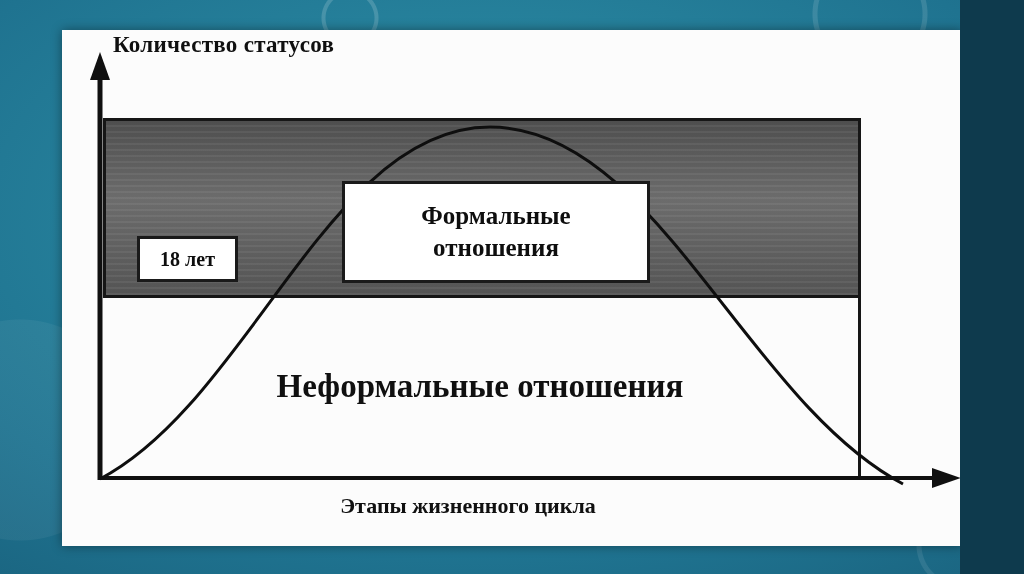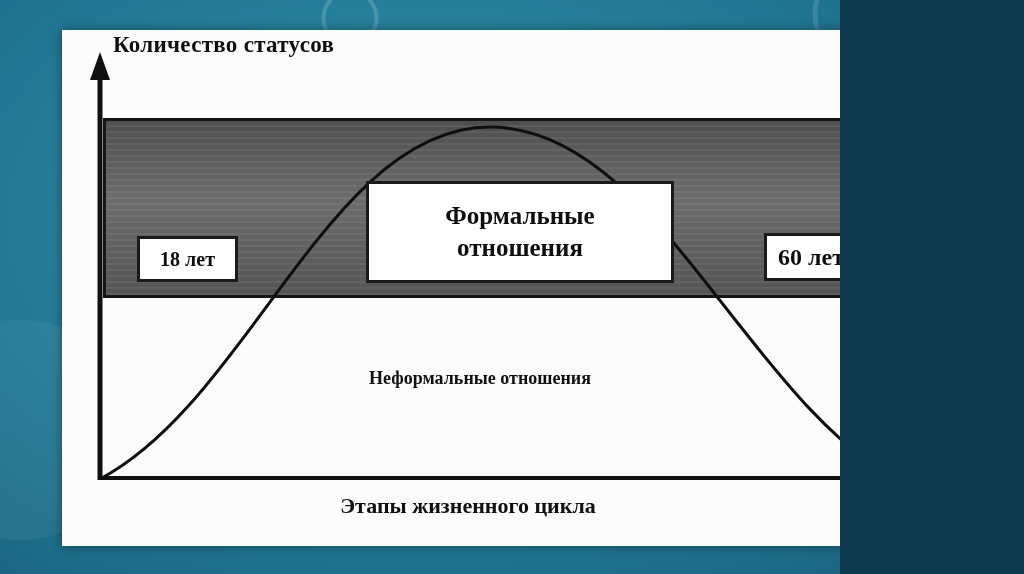--- a/index.html
+++ b/index.html
@@ -1,17 +1,17 @@
 <!DOCTYPE html>
 <html><head>
 <meta charset="utf-8">
 <style>
   html,body { margin:0; padding:0; background:#0e3a4d; }
   .stage {
-    position:relative; width:840px; height:574px; overflow:hidden;
+    position:relative; width:960px; height:574px; overflow:hidden;
     font-family:"Liberation Serif", serif;
     background:
       radial-gradient(circle at 350px 18px, rgba(255,255,255,0) 24px, rgba(255,255,255,.16) 25px, rgba(255,255,255,.16) 28px, rgba(255,255,255,0) 29px),
       radial-gradient(circle at 870px 14px, rgba(255,255,255,0) 52px, rgba(255,255,255,.12) 53px, rgba(255,255,255,.12) 57px, rgba(255,255,255,0) 58px),
       radial-gradient(circle at 1000px 70px, rgba(255,255,255,.08) 0 46px, rgba(255,255,255,0) 47px),
       radial-gradient(circle at 20px 430px, rgba(255,255,255,.05) 0 110px, rgba(255,255,255,0) 111px),
       radial-gradient(circle at 960px 545px, rgba(255,255,255,0) 38px, rgba(255,255,255,.09) 39px, rgba(255,255,255,.09) 43px, rgba(255,255,255,0) 44px),
       radial-gradient(140% 130% at 50% 38%, #2f93aa 0%, #1f7390 45%, #10455e 100%);
   }
   .slide {
@@ -27,27 +27,27 @@
       linear-gradient(#4e4e4e, #6c6c6c 45%, #545454);
   }
   .band-right-ext {
     position:absolute; left:858px; top:298px; width:3px; height:180px;
     background:#161616; z-index:2;
   }
   svg.plot { position:absolute; left:0; top:0; z-index:3; }
   .label { position:absolute; z-index:4; color:#101010; font-weight:bold; }
   .y-label { left:113px; top:32px; font-size:23px; letter-spacing:.3px; }
   .x-label { left:258px; top:493px; width:420px; text-align:center; font-size:22px; }
-  .informal-label { left:240px; top:368px; width:480px; text-align:center; font-size:18px; }
+  .informal-label { left:240px; top:368px; width:480px; text-align:center; font-size:33px; }
   .box {
     position:absolute; z-index:4; background:#ffffff; border:3px solid #1a1a1a;
     box-sizing:border-box; display:flex; align-items:center; justify-content:center;
     text-align:center; font-weight:bold; color:#0e0e0e;
   }
-  .formal-box { left:342px; top:181px; width:308px; height:102px; font-size:25px; line-height:1.3; padding:0 30px;margin-left:24px; }
+  .formal-box { left:342px; top:181px; width:308px; height:102px; font-size:25px; line-height:1.3; padding:0 30px; }
   .age-left-box { left:137px; top:236px; width:101px; height:46px; font-size:20px; }
   .age-right-box { left:764px; top:233px; width:94px; height:48px; font-size:24px; }
 </style>
 </head>
 <body>
 
 <div class="stage">
 
   <div class="slide"></div>
 
@@ -68,21 +68,18 @@
   <div class="label y-label">Количество статусов</div>
 
   <div class="box age-left-box">
     <span>18 лет</span>
   </div>
 
   <div class="box formal-box">
     <span>Формальные отношения</span>
   </div>
 
-  <div class="box age-right-box">
-    <span>60 лет</span>
-  </div>
 
   <div class="label informal-label">Неформальные отношения</div>
 
   <div class="label x-label">Этапы жизненного цикла</div>
 
 </div>
 
 </body></html>

